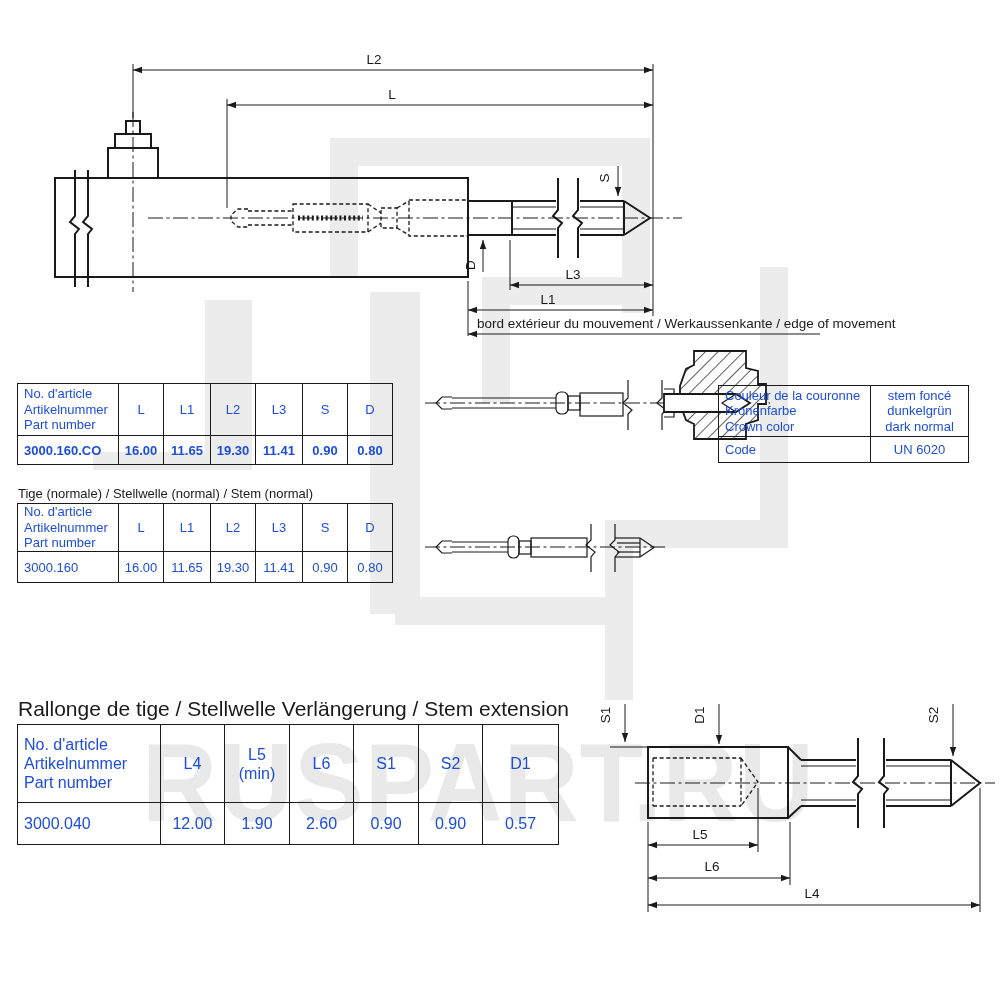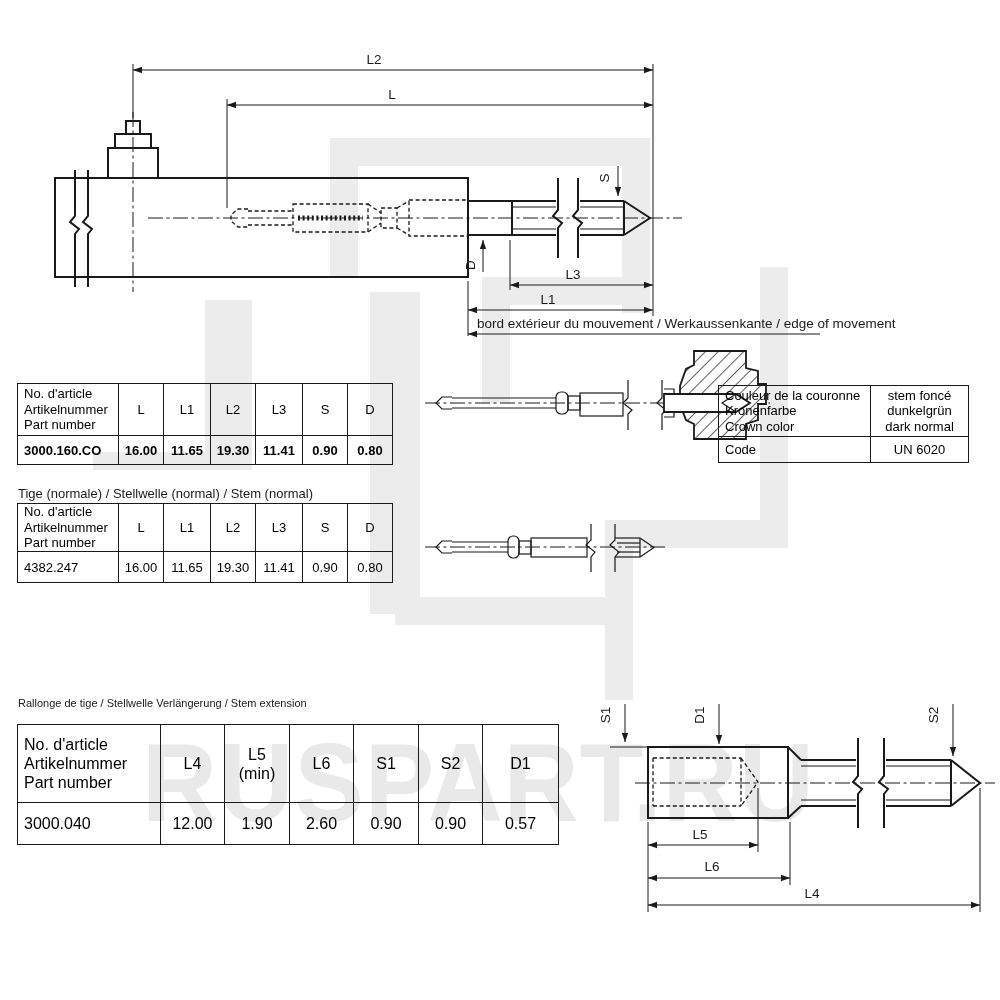--- a/index.html
+++ b/index.html
@@ -14,30 +14,30 @@
   
   svg{position:absolute;left:0;top:0;}
   svg text{font-family:"Liberation Sans",sans-serif;fill:#1a1a1a;font-size:13.5px;}
   .ln{stroke:#1a1a1a;stroke-width:2;fill:none;stroke-linejoin:miter;}
   .md{stroke:#1a1a1a;stroke-width:1.2;fill:none;}
   .tn{stroke:#1a1a1a;stroke-width:1;fill:none;}
   .cl{stroke:#1a1a1a;stroke-width:1;fill:none;stroke-dasharray:15 3.5 3 3.5;}
   .hd{stroke:#1a1a1a;stroke-width:1.3;fill:none;stroke-dasharray:4 2.6;}
   .dot{stroke:#1a1a1a;stroke-width:5;fill:none;stroke-dasharray:2 2.6;}
   
-  table{position:absolute;border-collapse:collapse;color:#000000;table-layout:fixed;border-radius:11px;}
+  table{position:absolute;border-collapse:collapse;color:#1d4ed8;table-layout:fixed;border-radius:11px;}
   td{border:1.7px solid #1a1a1a;padding:0;background:transparent;}
   .tbl13{font-size:13px;}
   .tbl16{font-size:16px;}
   td.parth{text-align:left;padding-left:6px;line-height:15.5px;vertical-align:middle;}
   .tbl16 td.parth{line-height:19px;}
   td.cc{text-align:center;vertical-align:middle;}
   td.partno{text-align:left;padding-left:6px;vertical-align:middle;}
   .title13{position:absolute;font-size:13px;line-height:15px;white-space:nowrap;}
-  .title16{position:absolute;font-size:11px;white-space:nowrap;}
+  .title16{position:absolute;font-size:21px;white-space:nowrap;}
   .cctr{text-align:center;line-height:15.5px;}
 </style>
 </head>
 <body>
 
 <div class="layer">
   <div class="wm" style="left:205px;top:300px;width:47px;height:170px;"></div>
   <div class="wm" style="left:93px;top:452px;width:114px;height:18px;"></div>
   <div class="wm" style="left:330px;top:138px;width:320px;height:28px;"></div>
   <div class="wm" style="left:330px;top:138px;width:28px;height:140px;"></div>
@@ -300,21 +300,21 @@
         <div>Part number</div>
       </td>
       <td class="cc">L</td>
       <td class="cc">L1</td>
       <td class="cc">L2</td>
       <td class="cc">L3</td>
       <td class="cc">S</td>
       <td class="cc">D</td>
     </tr>
     <tr style="height:31px;">
-      <td class="partno">4382.247</td>
+      <td class="partno">3000.160</td>
       <td class="cc">16.00</td>
       <td class="cc">11.65</td>
       <td class="cc">19.30</td>
       <td class="cc">11.41</td>
       <td class="cc">0.90</td>
       <td class="cc">0.80</td>
     </tr>
   </tbody>
     </table>
 

